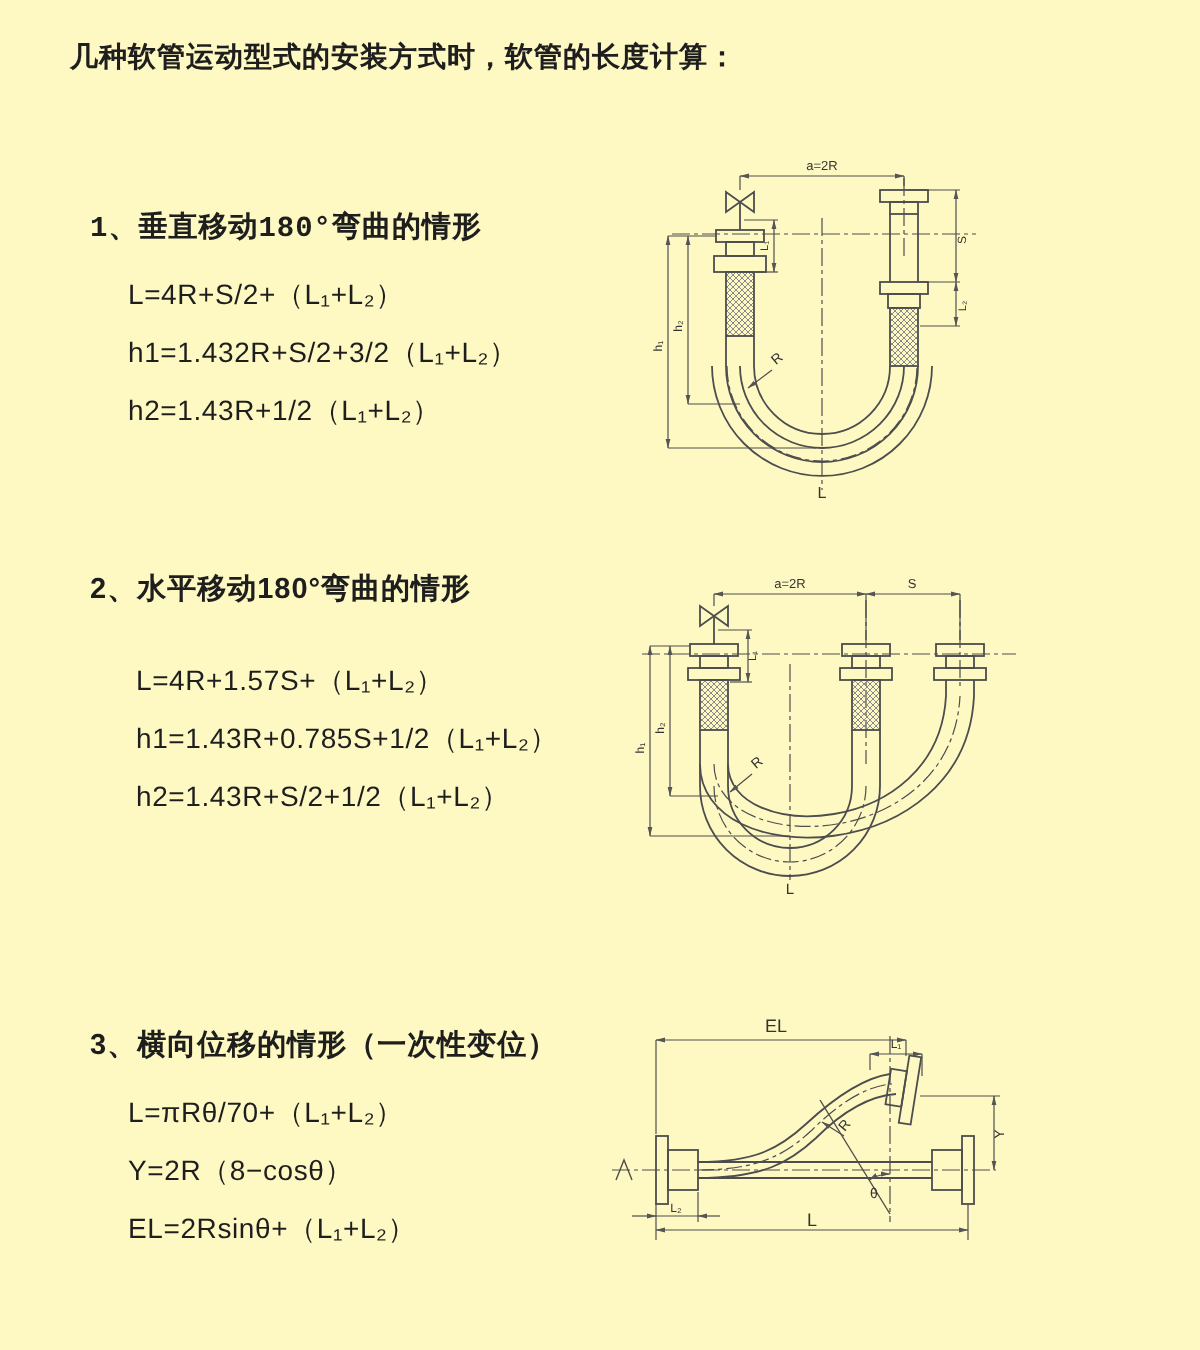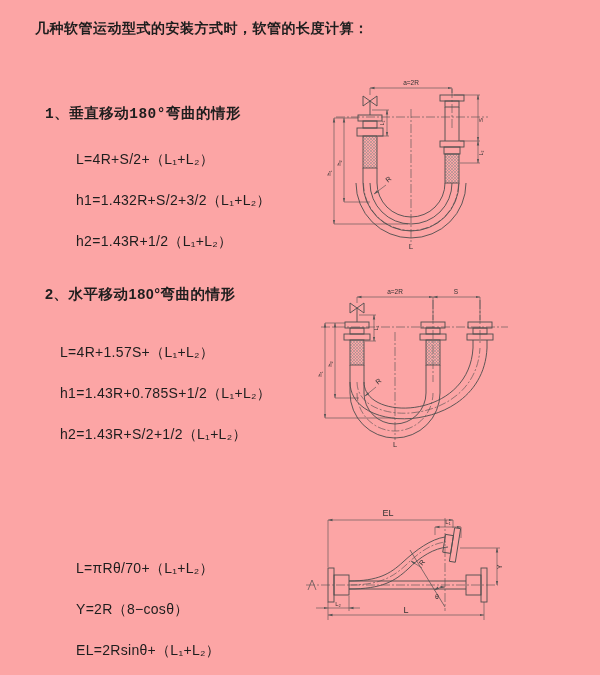--- a/index.html
+++ b/index.html
@@ -1,28 +1,28 @@
 <!DOCTYPE html>
 <html><head>
 <meta charset="utf-8">
 <style>
   html,body{margin:0;padding:0;background:#e8e8e8;}
   .page{
-    position:relative;width:600px;height:675px;background:#fca5a5;
+    position:relative;width:600px;height:675px;background:#fef9c3;
     font-family:"Liberation Sans","DejaVu Sans",sans-serif;color:#1e1e1e;
     overflow:hidden;margin:0 auto;
   }
   .title{position:absolute;left:35px;top:20px;font-size:14px;font-weight:700;letter-spacing:.5px;}
   .sec-heading{position:absolute;font-size:14.5px;font-weight:700;letter-spacing:.5px;}
   .formulas{position:absolute;font-size:14px;font-weight:400;line-height:29px;letter-spacing:.3px;}
-  .formulas p{margin:12px;}
+  .formulas p{margin:0;}
   .diag{position:absolute;}
   svg text{font-family:"Liberation Sans","DejaVu Sans",sans-serif;fill:#333;}
   .h1pos{left:45px;top:104px;font-family:Liberation Mono, monospace;} .f1pos{left:64px;top:133px;}
-  .h2pos{left:45px;top:285px;} .f2pos{left:48px;top:326px;}
+  .h2pos{left:45px;top:285px;} .f2pos{left:68px;top:326px;}
   .h3pos{left:45px;top:513px;} .f3pos{left:64px;top:542px;}
   .d1{left:308px;top:73px;} .d2{left:303px;top:282px;} .d3{left:298px;top:503px;}
 </style>
 </head>
 <body>
 
 <div class="page">
 
   <div class="title">几种软管运动型式的安装方式时，软管的长度计算：</div>
 
@@ -213,20 +213,21 @@
       <text x="92" y="12" font-size="6.5" text-anchor="middle">a=2R</text>
       <text x="153" y="12" font-size="6.5" text-anchor="middle">S</text>
       <text x="75" y="46" font-size="5.5" transform="rotate(-90 75 46)" text-anchor="middle">L₁</text>
       <text x="19" y="92" font-size="6" transform="rotate(-90 19 92)" text-anchor="middle">h₁</text>
       <text x="29" y="82" font-size="6" transform="rotate(-90 29 82)" text-anchor="middle">h₂</text>
       <text x="77" y="101" font-size="7" transform="rotate(-40 77 101)" text-anchor="middle">R</text>
       <text x="92" y="165" font-size="7.5" text-anchor="middle">L</text>
     </g>
   </svg>
 
+  <div class="sec-heading h3pos">3、横向位移的情形（一次性变位）</div>
   <div class="formulas f3pos">
     <p>L=πRθ/70+（L₁+L₂）</p>
     <p>Y=2R（8−cosθ）</p>
     <p>EL=2Rsinθ+（L₁+L₂）</p>
   </div>
 
   <svg class="diag d3" width="302" height="145" viewBox="0 0 302 145">
     <defs>
       <marker id="a3" viewBox="0 0 8 8" refX="7.5" refY="4" markerWidth="8" markerHeight="8" orient="auto-start-reverse">
         <path d="M0,2 L8,4 L0,6 z" fill="#555"></path>

